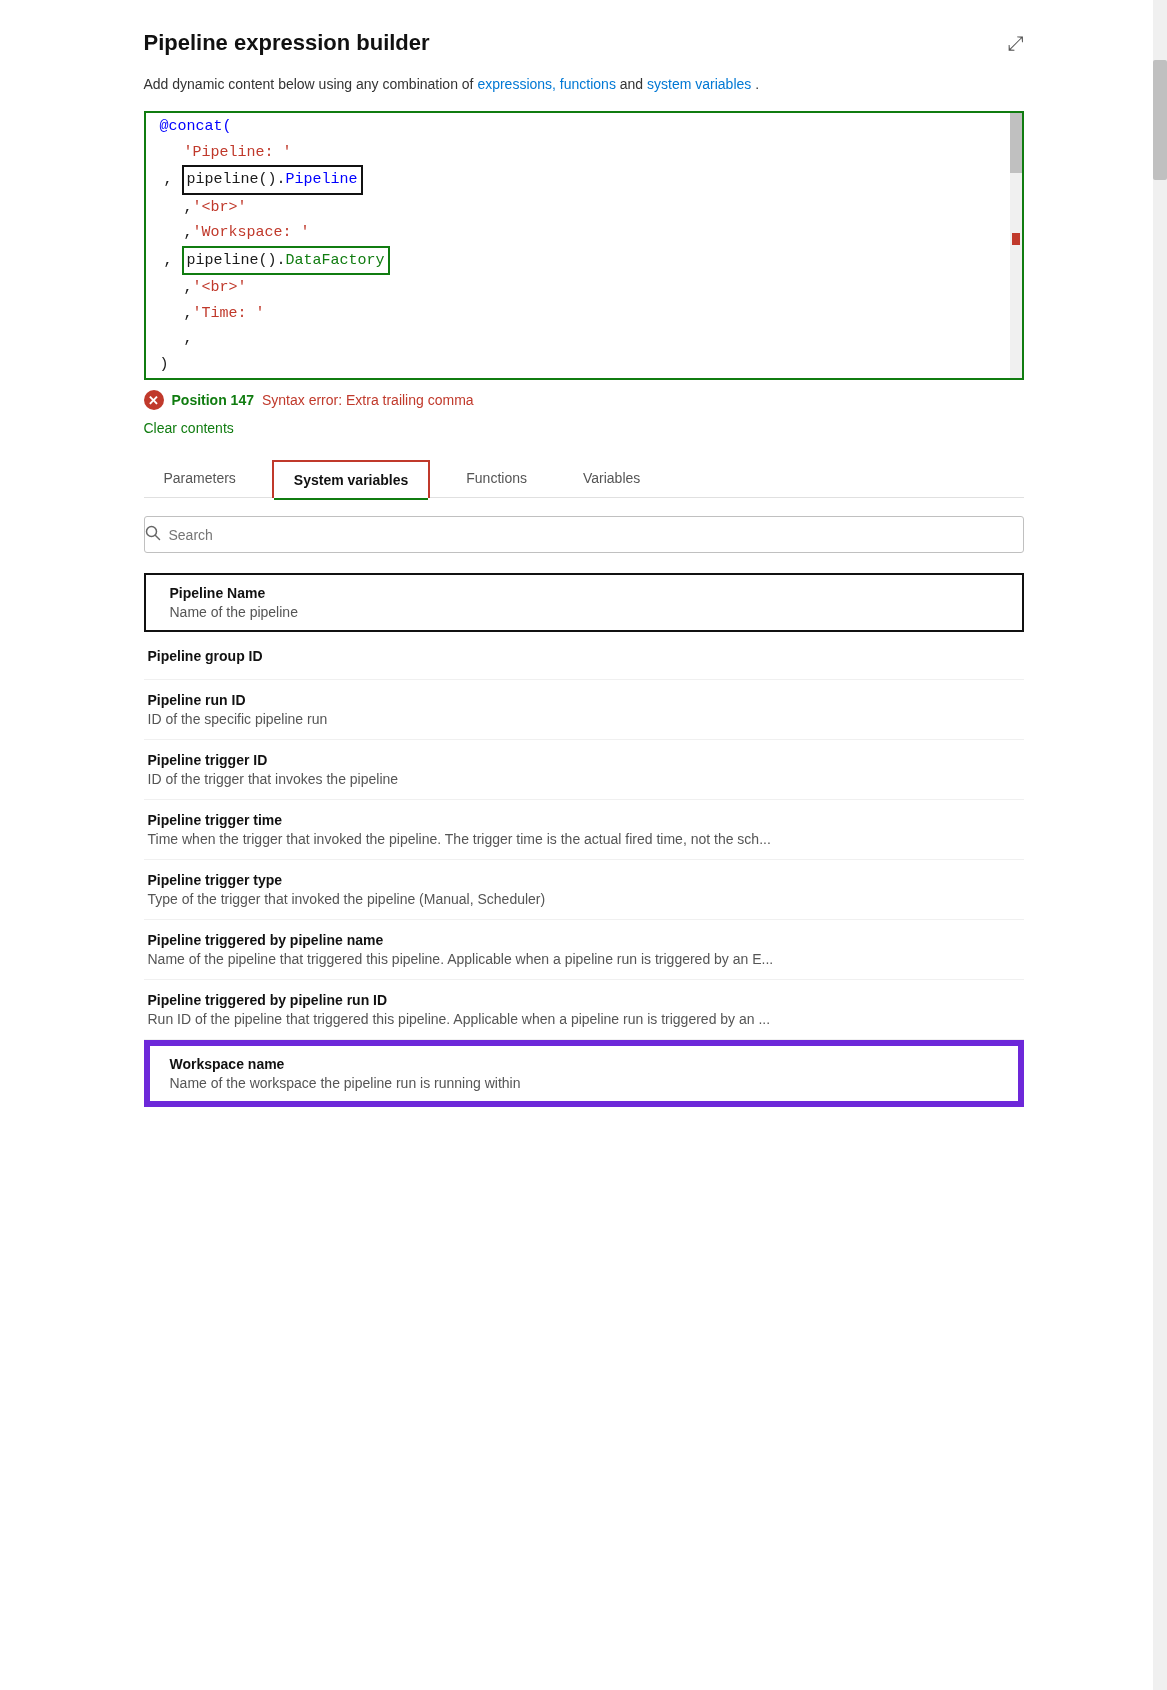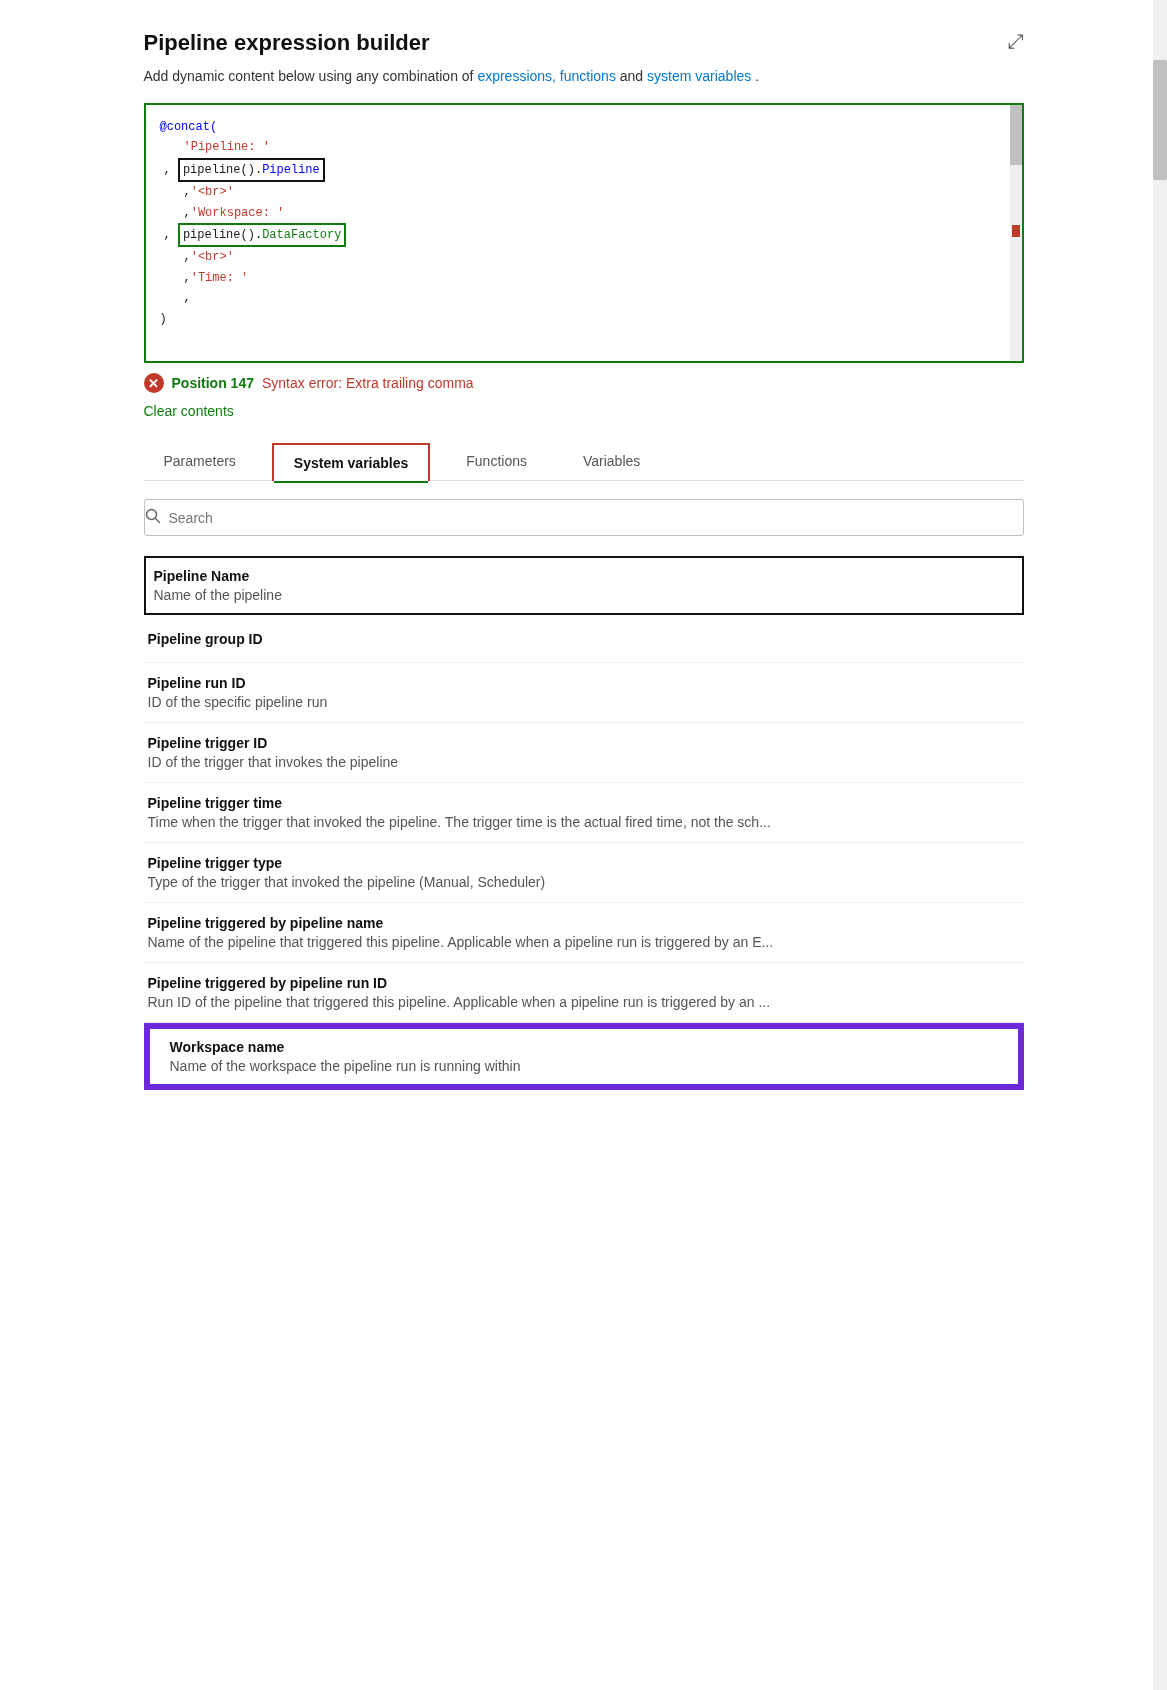--- a/index.html
+++ b/index.html
@@ -12,22 +12,23 @@
       min-height: 1690px;
     }
     .panel {
       width: 920px;
       margin: 0 auto;
       padding: 30px 20px 30px 20px;
       position: relative;
     }
     .title-row {
       display: flex;
+      align-items: center;
       justify-content: space-between;
-      margin-bottom: 10px;
+      margin-bottom: 18px;
     }
     .panel-title {
       font-size: 22px;
       font-weight: 700;
       color: #111;
     }
     .expand-icon {
       font-size: 20px;
       color: #555;
       cursor: pointer;
@@ -39,23 +40,23 @@
       line-height: 1.5;
     }
     .subtitle a {
       color: #0078d4;
       text-decoration: none;
     }
     
     .code-editor {
       border: 2px solid #107c10;
       background: #fff;
-      padding: 12px 14px;
+      padding: 1px 14px;
       font-family: 'Consolas', 'Courier New', monospace;
-      font-size: 12px;
+      font-size: 15px;
       line-height: 1.7;
       min-height: 260px;
       position: relative;
       margin-bottom: 10px;
       overflow: hidden;
     }
     .code-line {
       display: flex;
       align-items: center;
       flex-wrap: wrap;
@@ -191,21 +192,21 @@
       background: transparent;
     }
     
     .var-item {
       padding: 12px 4px;
       border-bottom: 1px solid #f0f0f0;
       cursor: pointer;
     }
     .var-item.highlighted-black {
       border: 2px solid #111;
-      padding: 10px 8px;
+      padding: 10px 24px;
       margin-bottom: 4px;
     }
     .var-item.highlighted-green {
       border: 6px solid #6d28d9;
       padding: 10px 20px;
     }
     .var-name {
       font-weight: 700;
       font-size: 14px;
       color: #111;

